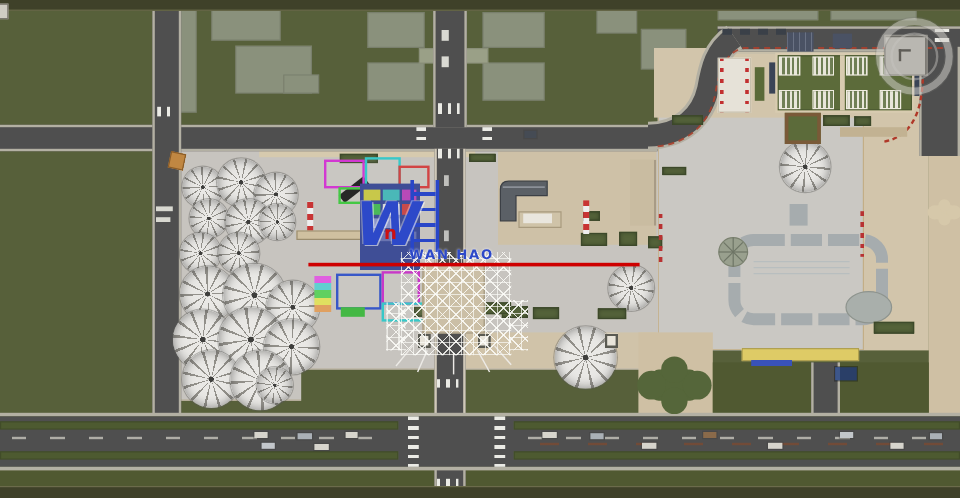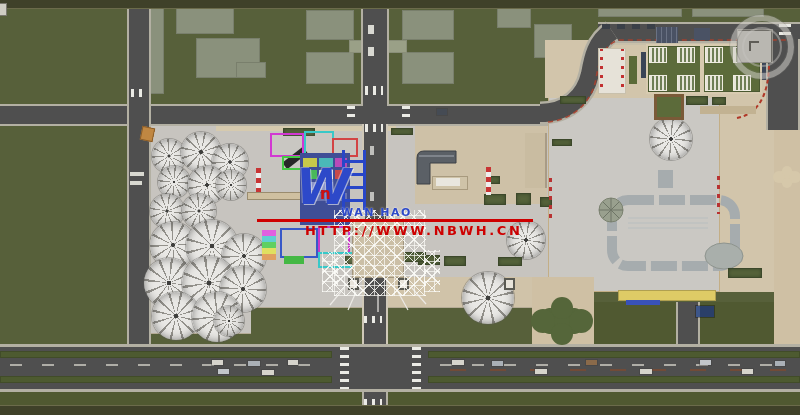--- a/index.html
+++ b/index.html
@@ -287,21 +287,20 @@
 
   <div class="r z14" style="left:352px;top:220px;width:52px;height:58px;background:#cbbfa6;box-shadow:inset 0 0 0 1px #a2967e"></div>
   <div class="r z14 lattice" style="left:334px;top:210px;width:92px;height:86px"></div>
   <div class="r z14 lattice" style="left:322px;top:252px;width:16px;height:40px"></div>
   <div class="r z14 lattice" style="left:424px;top:250px;width:16px;height:42px"></div>
 
   <div class="r z40 wm-w" style="left:296px;top:162px">W</div>
   <div class="r z40 wm-n" style="left:320px;top:187px">n</div>
   <div class="r z40 wm-sub" style="left:293px;top:206px">WAN HAO</div>
   <div class="r z40" style="left:257px;top:219px;width:276px;height:3px;background:var(--watermark-red,#ce0000)"></div>
-  <div class="r z40 wm-url" style="left:305px;top:223px">HTTP://WWW.NBWH.CN</div>
 
   <div class="r z50" style="left:730px;top:15px;width:64px;height:64px">
     <div class="r" style="left:7px;top:14px;width:36px;height:34px;background:#b9b7b1;box-shadow:inset 0 0 0 1px #908e88,inset -2px 2px 0 #6f6d67"></div>
     <div class="r" style="left:19px;top:26px;width:10px;height:2px;background:#5f5d57"></div>
     <div class="r" style="left:19px;top:26px;width:2px;height:10px;background:#5f5d57"></div>
     <div class="r ring-outer" style="left:0;top:0;width:52px;height:52px"></div>
     <div class="r ring-inner" style="left:12px;top:12px;width:36px;height:36px"></div>
   </div>
 
   <div class="r z60 frame" style="left:0;top:0;width:800px;height:8px;border-bottom:1px solid #6b6b4b"></div>

